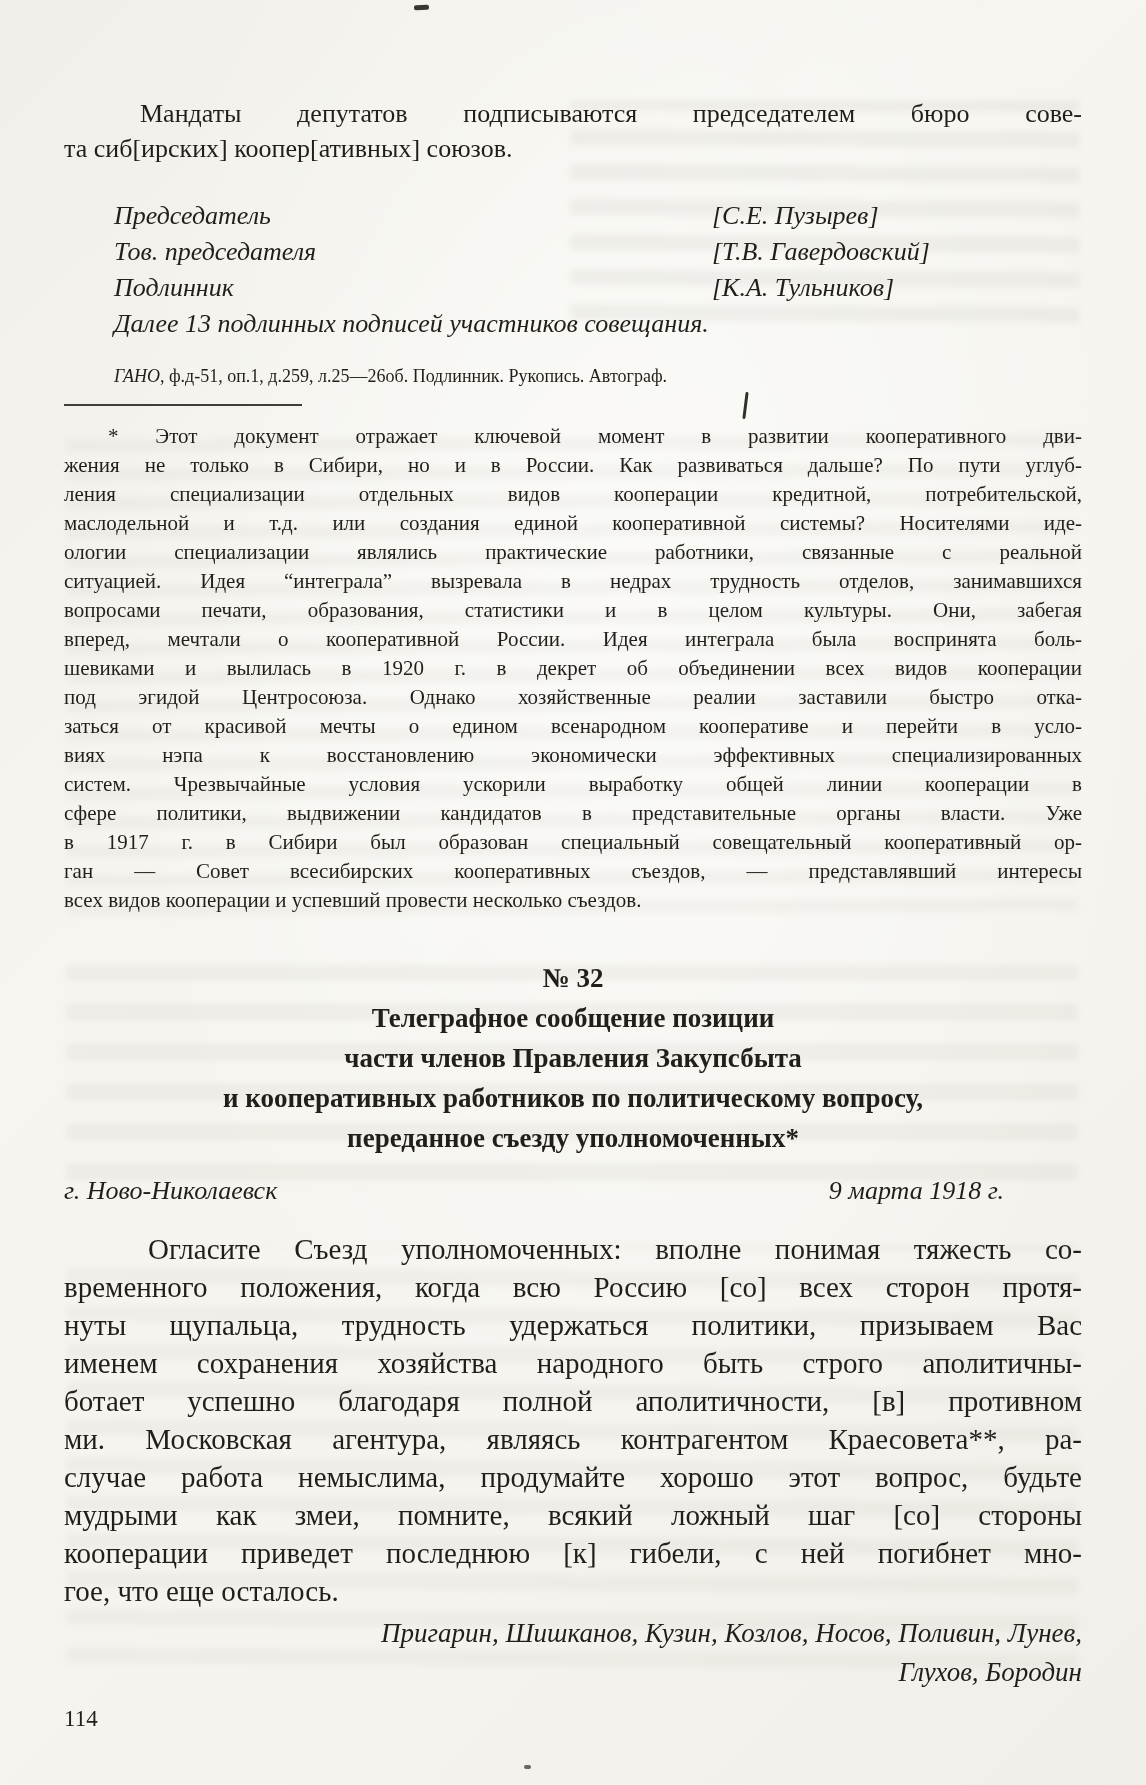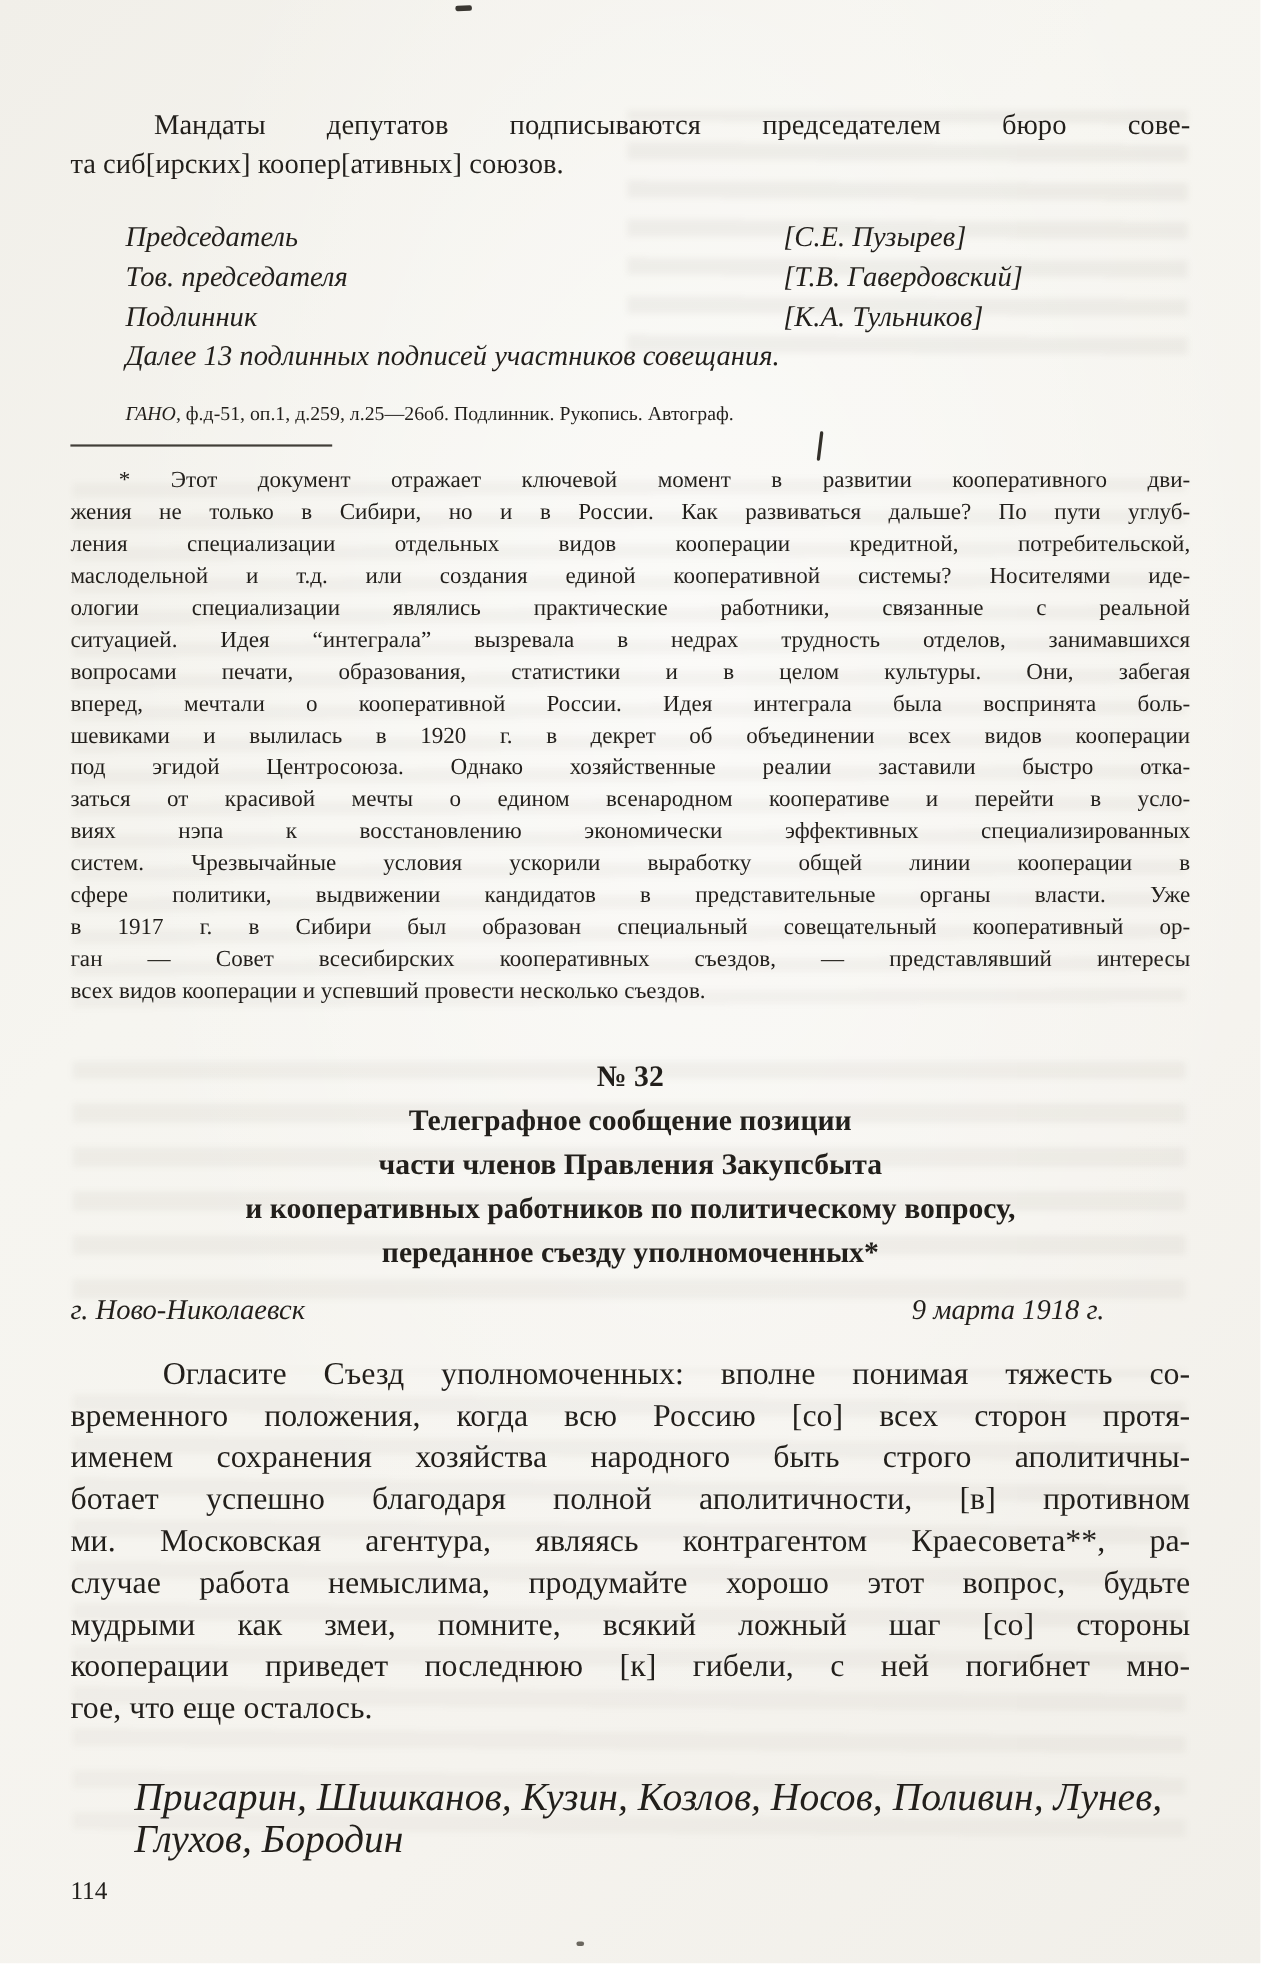--- a/index.html
+++ b/index.html
@@ -50,21 +50,21 @@
   .footnote .line:first-child { text-indent:44px; }
 
   .heading { position:absolute; left:64px; top:958px; width:1018px; font-weight:bold; font-size:27px; line-height:40px; text-align:center; }
 
   .dateline { position:absolute; left:64px; top:1176px; width:1018px; font-style:italic; font-size:26px; display:flex; justify-content:space-between; }
   .dateline .date { margin-right:78px; }
 
   .body-para { position:absolute; left:64px; top:1230px; width:1018px; font-size:29px; line-height:38px; }
   .body-para .line:first-child { text-indent:84px; }
 
-  .signatures { position:absolute; left:64px; top:1614px; width:1018px; font-style:italic; font-size:36px; line-height:39px; padding-left:58px; box-sizing:border-box; }
+  .signatures { position:absolute; left:64px; top:1614px; width:1018px; font-style:italic; font-size:27px; line-height:39px; padding-left:58px; box-sizing:border-box;text-align:right; }
 
   .page-num { position:absolute; left:64px; top:1706px; font-size:23px; }
 </style>
 </head>
 <body>
 
 <div class="page">
 
   <div class="ghost g1"></div>
   <div class="ghost g2"></div>
@@ -132,20 +132,21 @@
   </div>
 
   <div class="dateline">
     <span class="place">г. Ново-Николаевск</span>
     <span class="date">9 марта 1918 г.</span>
   </div>
 
   <div class="body-para jlines">
       <div class="line">Огласите Съезд уполномоченных: вполне понимая тяжесть со-</div>
       <div class="line">временного положения, когда всю Россию [со] всех сторон протя-</div>
+      <div class="line">нуты щупальца, трудность удержаться политики, призываем Вас</div>
       <div class="line">именем сохранения хозяйства народного быть строго аполитичны-</div>
       <div class="line">ботает успешно благодаря полной аполитичности, [в] противном</div>
       <div class="line">ми. Московская агентура, являясь контрагентом Краесовета**, ра-</div>
       <div class="line">случае работа немыслима, продумайте хорошо этот вопрос, будьте</div>
       <div class="line">мудрыми как змеи, помните, всякий ложный шаг [со] стороны</div>
       <div class="line">кооперации приведет последнюю [к] гибели, с ней погибнет мно-</div>
       <div class="line last">гое, что еще осталось.</div>
     </div>
 
   <div class="signatures">

